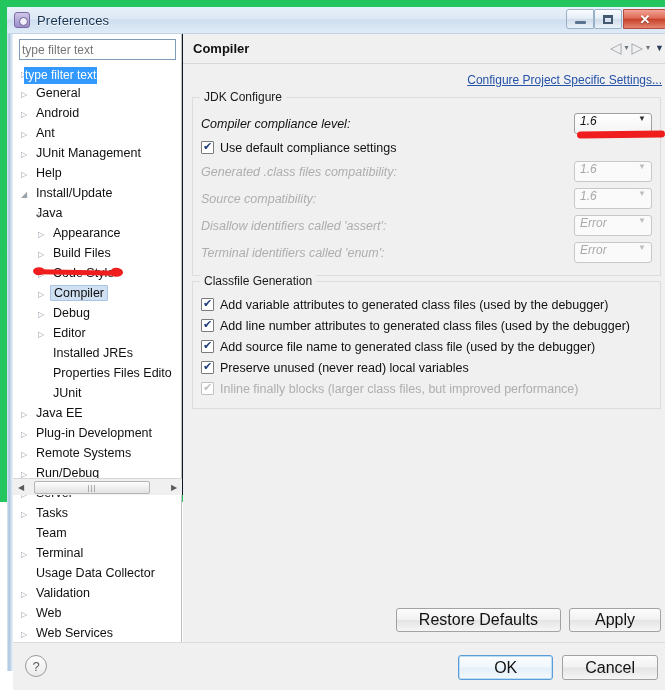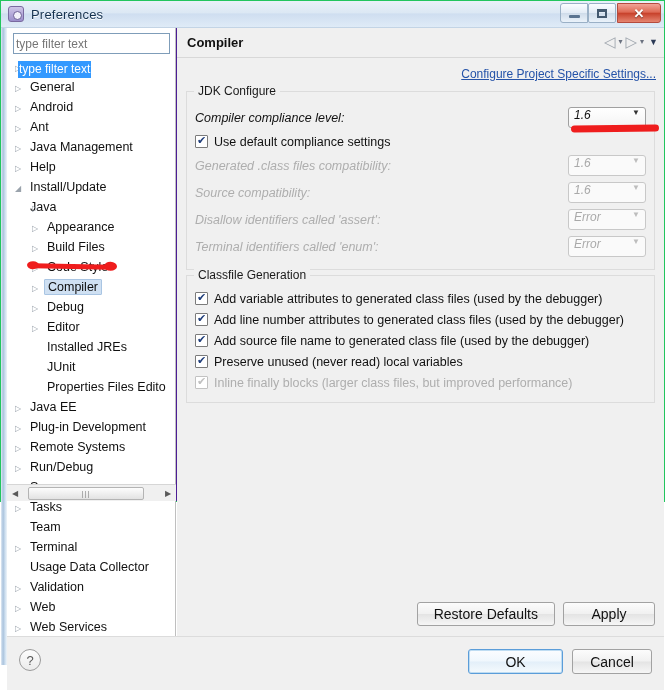--- a/index.html
+++ b/index.html
@@ -7,22 +7,22 @@
     margin: 0; padding: 0;
     width: 665px; height: 690px;
     background: #ffffff;
     font-family: "Liberation Sans", sans-serif;
     overflow: hidden;
   }
 
   #app {
     position: relative;
     width: 665px; height: 502px;
-    background: #4c1d95;
-    border: 1px solid #22c55e;
+    background: #0f172a;
+    border: 7px solid #22c55e;
   }
 
   
   .titlebar {
     position: absolute; left: 0; top: 0;
     width: 663px; height: 27px;
     background: linear-gradient(180deg,#e9f1f9 0%, #dce8f4 45%, #cfdef0 50%, #dfebf7 100%);
     border-bottom: 1px solid #c3d4e5;
     display: flex; align-items: center;
   }
@@ -226,25 +226,25 @@
     content: ""; position: absolute; right: -4px; top: -3px;
     width: 13px; height: 9px; background: #ef1d1d; border-radius: 50%;
   }
 
   
   .page-buttons {
     position: absolute; right: 9px; bottom: 10px;
     display: flex; gap: 8px;
   }
   .btn {
-    height: 24px; padding: 0 16px;
+    height: 24px; padding: 0 22px;
     border: 1px solid #a2a2a2; border-radius: 3px;
     background: linear-gradient(180deg,#fcfcfc 0%, #f1f1f1 48%, #e4e4e4 52%, #f6f6f6 100%);
     font-family: "Liberation Sans", sans-serif;
-    font-size: 14px; color: #111;
+    font-size: 16px; color: #111;
     display: flex; align-items: center; justify-content: center;
   }
   .btn.wide { min-width: 92px; }
 
   .footer {
     position: absolute; left: 6px; top: 635px;
     width: 657px; height: 54px;
     background: #f0f0f0;
     border-top: 1px solid #dcdcdc;
   }
@@ -309,21 +309,21 @@
         <div class="tnode">
           <span class="arrow">▷</span>
           <span class="lbl">Android</span>
         </div>
         <div class="tnode">
           <span class="arrow">▷</span>
           <span class="lbl">Ant</span>
         </div>
         <div class="tnode">
           <span class="arrow">▷</span>
-          <span class="lbl">Java Management</span>
+          <span class="lbl">JUnit Management</span>
         </div>
         <div class="tnode">
           <span class="arrow">▷</span>
           <span class="lbl">Help</span>
         </div>
         <div class="tnode">
           <span class="arrow">▷</span>
           <span class="lbl">Install/Update</span>
         </div>
         <div class="tnode">
@@ -353,25 +353,25 @@
         <div class="tnode lvl2">
           <span class="arrow">▷</span>
           <span class="lbl">Editor</span>
         </div>
         <div class="tnode lvl2">
           <span class="arrow">▷</span>
           <span class="lbl">Installed JREs</span>
         </div>
         <div class="tnode lvl2">
           <span class="arrow"></span>
+          <span class="lbl">Properties Files Edito</span>
+        </div>
+        <div class="tnode lvl2">
+          <span class="arrow"></span>
           <span class="lbl">JUnit</span>
-        </div>
-        <div class="tnode lvl2">
-          <span class="arrow"></span>
-          <span class="lbl">Properties Files Edito</span>
         </div>
         <div class="tnode">
           <span class="arrow"></span>
           <span class="lbl">Java EE</span>
         </div>
         <div class="tnode">
           <span class="arrow">▷</span>
           <span class="lbl">Plug-in Development</span>
         </div>
         <div class="tnode">

